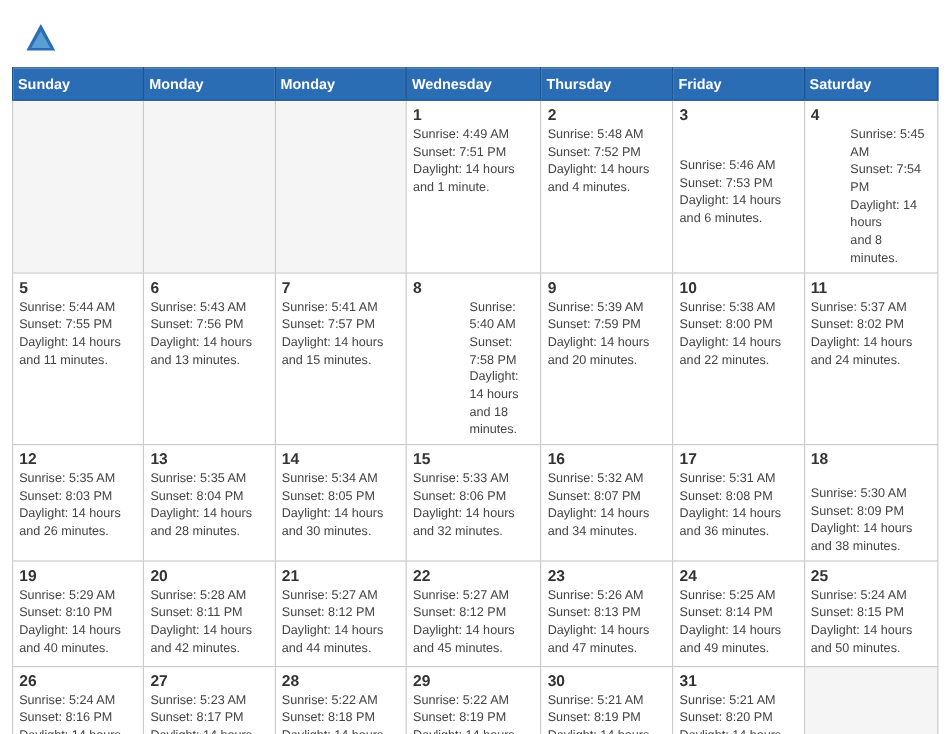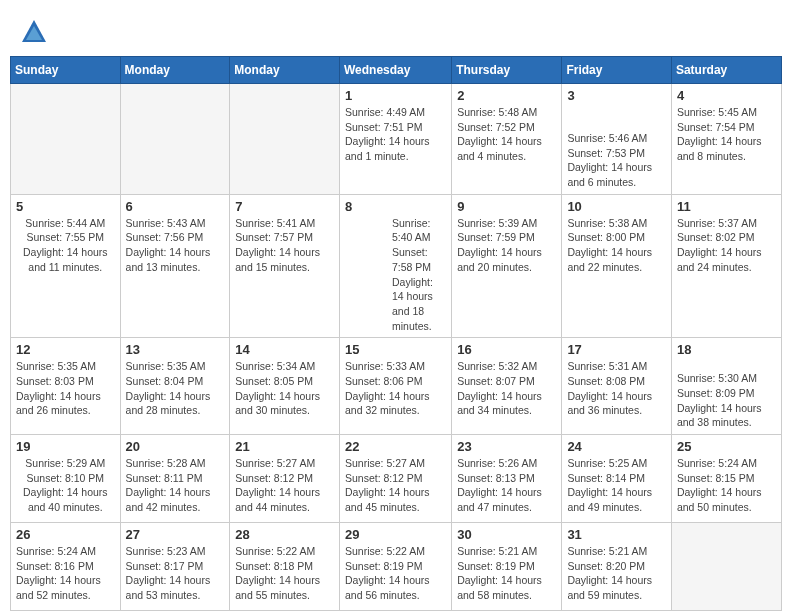--- a/index.html
+++ b/index.html
@@ -136,30 +136,30 @@
         </td>
         <td>
           <div class="day-num">3</div>
           <div class="day-info" style="white-space: pre-line; margin-top: 28px;">Sunrise: 5:46 AM
 Sunset: 7:53 PM
 Daylight: 14 hours
 and 6 minutes.</div>
         </td>
         <td>
           <div class="day-num">4</div>
-          <div class="day-info" style="white-space: pre-line;">Sunrise: 5:45 AM
+          <div class="day-info" style="white-space: pre-line; margin-left: 33px;">Sunrise: 5:45 AM
 Sunset: 7:54 PM
 Daylight: 14 hours
 and 8 minutes.</div>
         </td>
       </tr>
       <tr>
         <td>
           <div class="day-num">5</div>
-          <div class="day-info" style="white-space: pre-line; text-align: center;">Sunrise: 5:44 AM
+          <div class="day-info" style="white-space: pre-line;">Sunrise: 5:44 AM
 Sunset: 7:55 PM
 Daylight: 14 hours
 and 11 minutes.</div>
         </td>
         <td>
           <div class="day-num">6</div>
           <div class="day-info" style="white-space: pre-line;">Sunrise: 5:43 AM
 Sunset: 7:56 PM
 Daylight: 14 hours
 and 13 minutes.</div>
@@ -247,21 +247,21 @@
           <div class="day-num">18</div>
           <div class="day-info" style="white-space: pre-line; margin-top: 14px;">Sunrise: 5:30 AM
 Sunset: 8:09 PM
 Daylight: 14 hours
 and 38 minutes.</div>
         </td>
       </tr>
       <tr>
         <td>
           <div class="day-num">19</div>
-          <div class="day-info" style="white-space: pre-line; text-align: center;">Sunrise: 5:29 AM
+          <div class="day-info" style="white-space: pre-line;">Sunrise: 5:29 AM
 Sunset: 8:10 PM
 Daylight: 14 hours
 and 40 minutes.</div>
         </td>
         <td>
           <div class="day-num">20</div>
           <div class="day-info" style="white-space: pre-line;">Sunrise: 5:28 AM
 Sunset: 8:11 PM
 Daylight: 14 hours
 and 42 minutes.</div>

